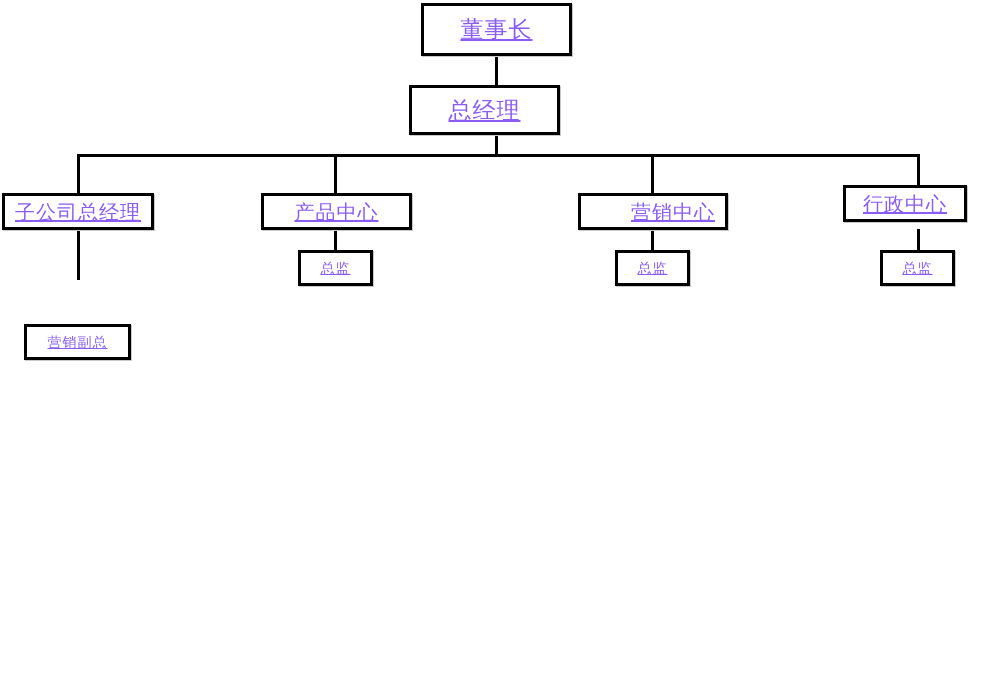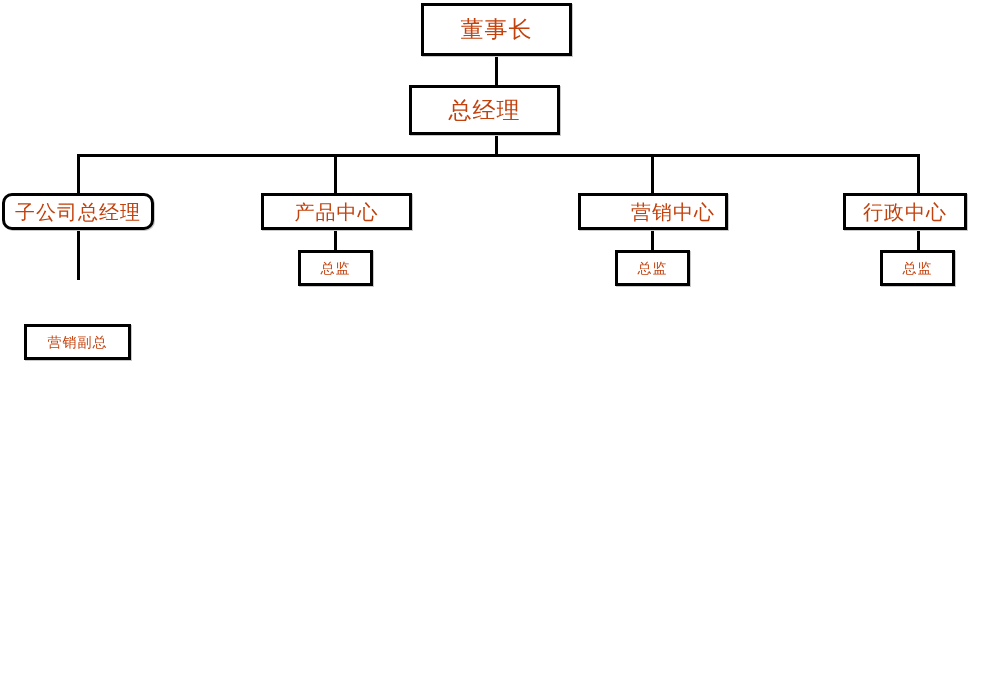--- a/index.html
+++ b/index.html
@@ -22,24 +22,25 @@
   
   .node {
     position: absolute;
     box-sizing: border-box;
     background: #ffffff;
     border: 3px solid #000000;
     box-shadow: inset 0 0 0 1px #ffffff, 1px 1px 0 0 #c9c9c9;
     display: flex;
     align-items: center;
     justify-content: center;
-    color: #c2410c;
+    color: #8b5cf6;
     line-height: 1;
     white-space: nowrap;
     z-index: 2;
+    text-decoration: underline;
   }
   .node-label {
     display: block;
     letter-spacing: 1px;
     font-weight: 400;
   }
   .size-lg  .node-label { font-size: 23px; }
   .size-md  .node-label { font-size: 20px; }
   .size-sm  .node-label { font-size: 14px; }
   
@@ -73,33 +74,33 @@
   <div class="conn conn-v" style="left:917px; top:229px; height:24px;"></div>
 
   <div class="node size-lg" style="left:421px; top:3px; width:151px; height:53px;">
     <span class="node-label">董事长</span>
   </div>
 
   <div class="node size-lg" style="left:409px; top:85px; width:151px; height:50px;">
     <span class="node-label">总经理</span>
   </div>
 
-  <div class="node size-md" style="left:2px; top:193px; width:152px; height:37px;border-radius:10px;">
+  <div class="node size-md" style="left:2px; top:193px; width:152px; height:37px;">
     <span class="node-label">子公司总经理</span>
   </div>
 
   <div class="node size-md" style="left:261px; top:193px; width:151px; height:37px;">
     <span class="node-label">产品中心</span>
   </div>
 
   <div class="node size-md" style="left:578px; top:193px; width:150px; height:37px;padding-left:40px;">
     <span class="node-label">营销中心</span>
   </div>
 
-  <div class="node size-md" style="left:843px; top:193px; width:124px; height:37px;">
+  <div class="node size-md" style="left:843px; top:185px; width:124px; height:37px;">
     <span class="node-label">行政中心</span>
   </div>
 
   <div class="node size-sm" style="left:24px; top:278px; width:107px; height:36px;margin-top:46px;">
     <span class="node-label">营销副总</span>
   </div>
 
   <div class="node size-sm" style="left:298px; top:250px; width:75px; height:36px;">
     <span class="node-label">总监</span>
   </div>

